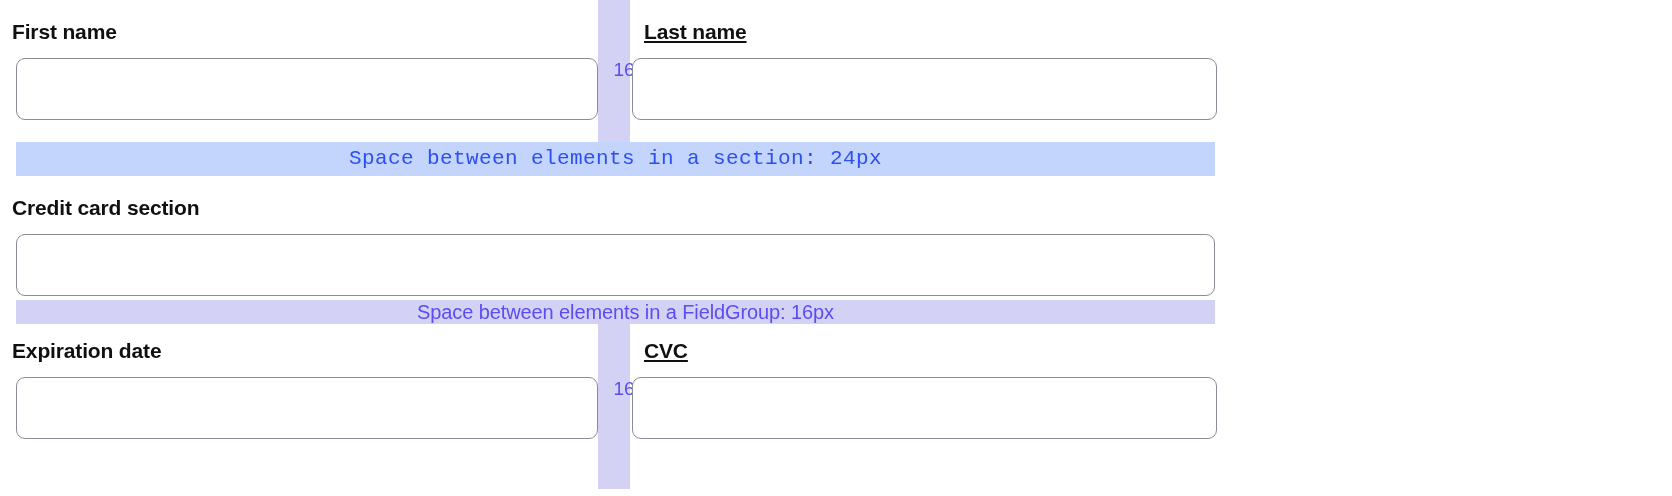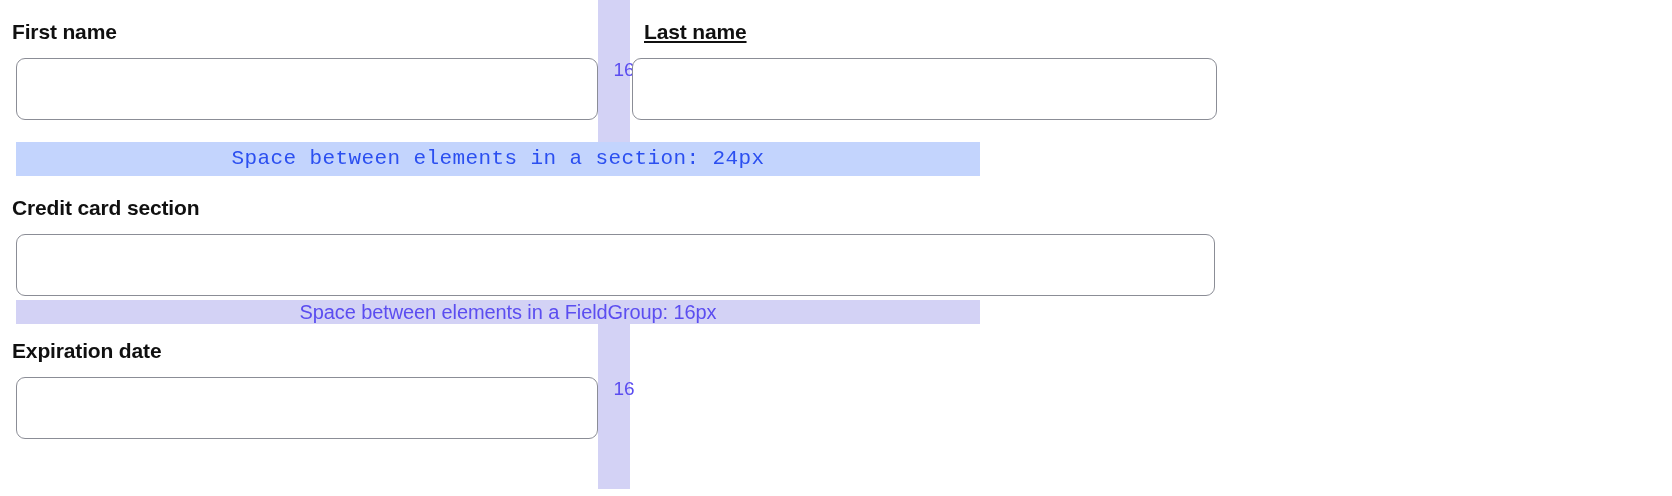--- a/index.html
+++ b/index.html
@@ -103,21 +103,21 @@
     font-size: 19px;
     line-height: 24px;
     color: #5b4df0;
     margin-left: 10px;
   }
 
   
   .space-bar {
     position: absolute;
     left: 16px;
-    width: 964px;
+    width: 1199px;
     display: flex;
     align-items: center;
     justify-content: center;
     box-sizing: border-box;
   }
   .space-bar .space-text {
     width: 100%;
     text-align: center;
     white-space: nowrap;
   }
@@ -197,16 +197,20 @@
     <div class="field-row" id="row-expiry">
       <div class="field-col left">
         <div class="field-label">Expiration date</div>
         <input class="field-input" type="text" value="" style="">
       </div>
 
       <div class="gap-column">
         <span class="gap-label">16</span>
       </div>
 
+      <div class="field-col right">
+        <div class="field-label">CVC</div>
+        <input class="field-input" type="text" value="" style="">
+      </div>
     </div>
 
   </div>
 </div>
 
 </body></html>

